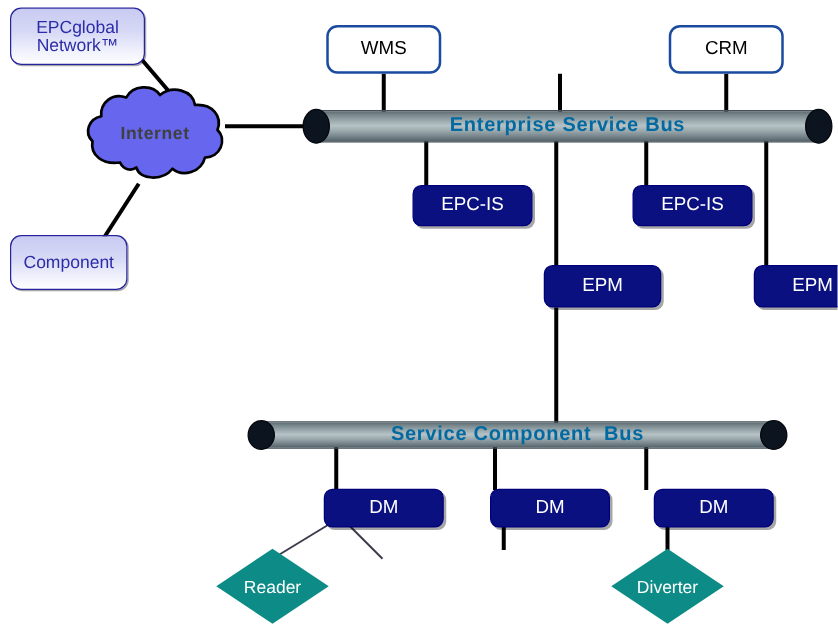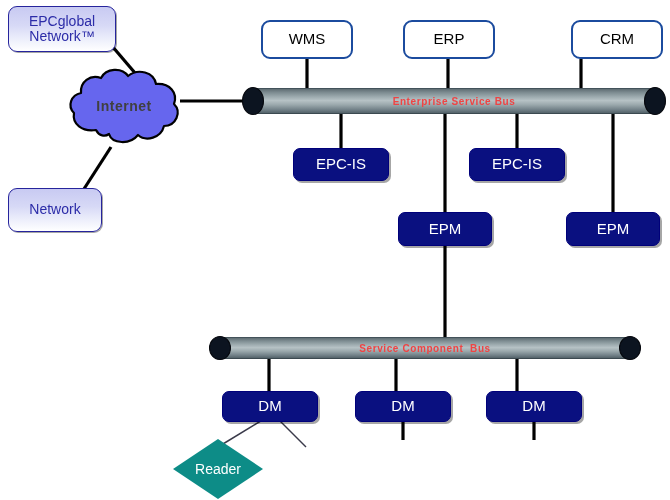--- a/index.html
+++ b/index.html
@@ -57,20 +57,21 @@
   }
 
   
   .box-navy {
     border: 1px solid #00007a;
     border-radius: 7px;
     background: #0a1080;
     color: #ffffff;
     font-size: 15px;
     box-shadow: 2px 2px 0 rgba(0,0,0,0.35);
+    margin-left: 37px;
   }
 
   
   .bus {
     position: absolute;
     z-index: 6;
   }
   .bus .tube {
     position: absolute;
     left: 11px; right: 11px; top: 0; bottom: 0;
@@ -91,22 +92,22 @@
     box-sizing: border-box;
   }
   .bus .cap.left  { left: 0; }
   .bus .cap.right { right: 0; }
   .bus .bus-label {
     position: absolute;
     left: 0; right: 0; top: 0; bottom: 0;
     display: flex;
     align-items: center;
     justify-content: center;
-    color: #ef4444;
-    font-size: 10px;
+    color: #0369a1;
+    font-size: 16px;
     font-weight: bold;
     letter-spacing: 0.6px;
     white-space: pre;
     z-index: 2;
   }
 
   
   .cloud {
     position: absolute;
     z-index: 5;
@@ -190,21 +191,21 @@
       <line x1="278" y1="419" x2="306" y2="447"></line>
     </g>
   </svg>
 
   <div class="node box-light" style="left:8px; top:6px; width:108px; height:46px;">
     <span style="white-space:pre-line;">EPCglobal
 Network™</span>
   </div>
 
   <div class="node box-light" style="left:8px; top:188px; width:94px; height:44px;">
-    <span>Network</span>
+    <span>Component</span>
   </div>
 
   <div class="cloud" style="left:66px; top:66px; width:116px; height:82px;">
     <svg width="116" height="82" viewBox="0 0 116 82" xmlns="http://www.w3.org/2000/svg">
       <path d="M 30 64
                C 16 66, 6 58, 8 47
                C 1 40, 5 29, 15 27
                C 14 16, 24 8, 35 12
                C 40 2, 56 1, 62 10
                C 72 2, 88 6, 90 18
@@ -214,25 +215,22 @@
                C 64 79, 46 78, 43 68
                C 39 71, 33 70, 30 64 Z" fill="#6666ee" stroke="#000000" stroke-width="2.2" stroke-linejoin="round"></path>
     </svg>
     <div class="cloud-label">Internet</div>
   </div>
 
   <div class="node box-white" style="left:261px; top:20px; width:92px; height:39px;">
     <span>WMS</span>
   </div>
 
-  <div class="node box-white" style="left:403px; top:20px; width:92px; height:39px;">
-    <span>ERP</span>
-  </div>
-
-  <div class="node box-white" style="left:535px; top:20px; width:92px; height:39px;margin-left:36px;">
+
+  <div class="node box-white" style="left:535px; top:20px; width:92px; height:39px;">
     <span>CRM</span>
   </div>
 
   <div class="bus" style="left:242px; top:88px; width:424px; height:26px;">
     <div class="tube"></div>
     <div class="cap left"></div>
     <div class="cap right"></div>
     <div class="bus-label">Enterprise Service Bus</div>
   </div>
 
@@ -245,21 +243,21 @@
   </div>
 
   <div class="node box-navy" style="left:398px; top:212px; width:94px; height:34px;">
     <span>EPM</span>
   </div>
 
   <div class="node box-navy" style="left:566px; top:212px; width:94px; height:34px;">
     <span>EPM</span>
   </div>
 
-  <div class="bus" style="left:198px; top:337px; width:432px; height:22px;margin-left:11px;">
+  <div class="bus" style="left:198px; top:337px; width:432px; height:22px;">
     <div class="tube"></div>
     <div class="cap left"></div>
     <div class="cap right"></div>
     <div class="bus-label">Service Component  Bus</div>
   </div>
 
   <div class="node box-navy" style="left:222px; top:391px; width:96px; height:31px;">
     <span>DM</span>
   </div>
 
@@ -273,14 +271,20 @@
 
   <div class="diamond" style="left:172px; top:438px; width:92px; height:62px;">
     <svg width="92" height="62" viewBox="0 0 92 62" xmlns="http://www.w3.org/2000/svg">
       <polygon points="46,1 91,31 46,61 1,31" fill="#0d8c87"></polygon>
     </svg>
     <div class="dia-label">Reader</div>
   </div>
 
 
 
+  <div class="diamond" style="left:488px; top:438px; width:92px; height:62px;">
+    <svg width="92" height="62" viewBox="0 0 92 62" xmlns="http://www.w3.org/2000/svg">
+      <polygon points="46,1 91,31 46,61 1,31" fill="#0d8c87"></polygon>
+    </svg>
+    <div class="dia-label">Diverter</div>
+  </div>
 
 </div>
 
 </body></html>

